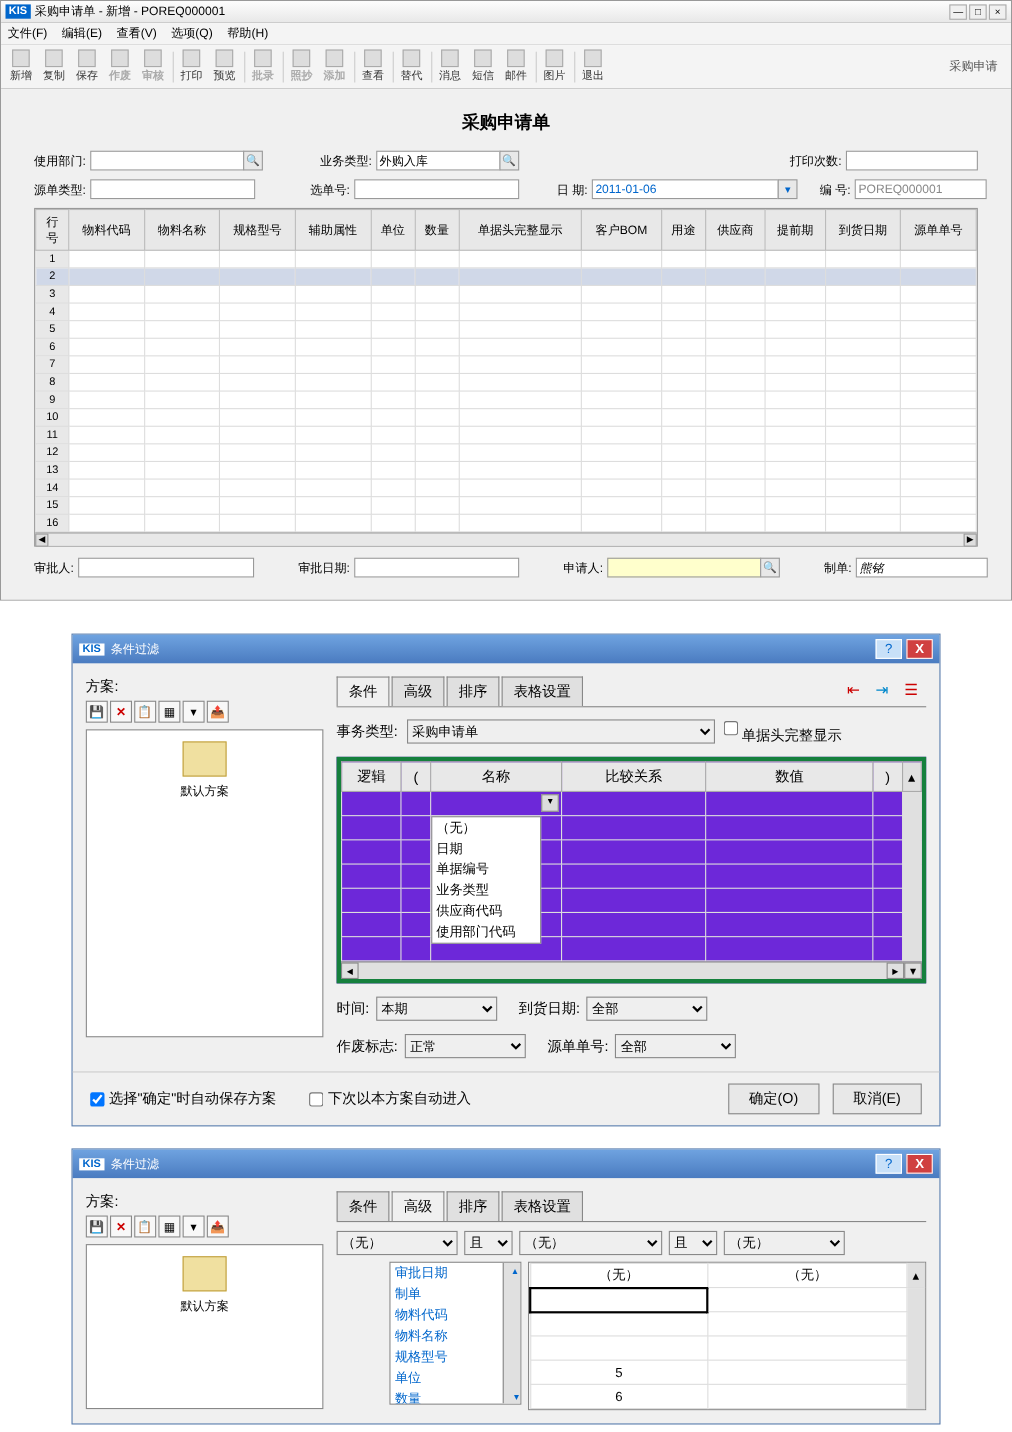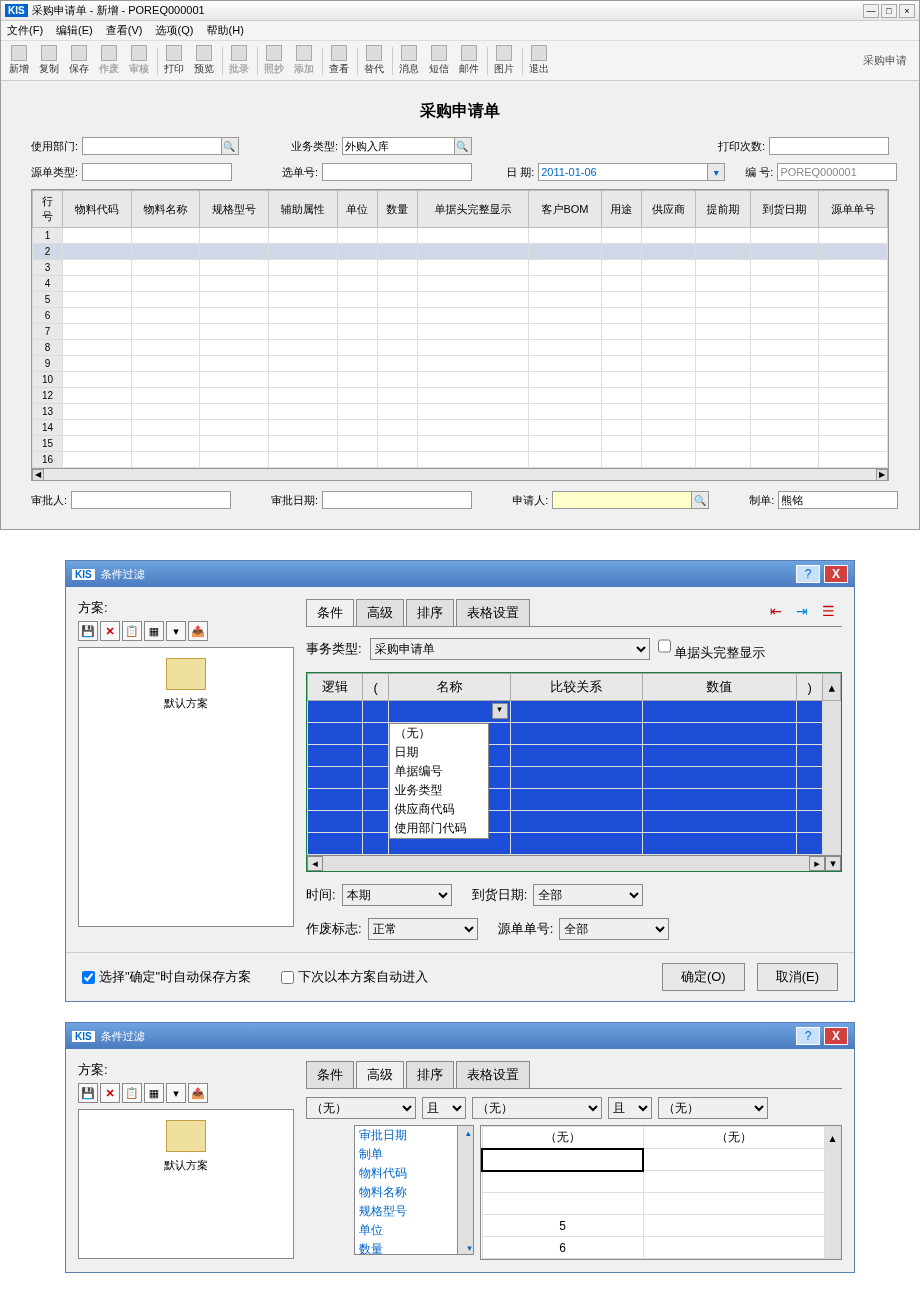--- a/index.html
+++ b/index.html
@@ -59,21 +59,21 @@
 .rightpane { flex: 1; }
 .tabs { display: flex; border-bottom: 1px solid #888; margin-bottom: 8px; }
 .tab { padding: 4px 10px; border: 1px solid #888; border-bottom: none; background: #e0e0e0; font-size: 13px; margin-right: 2px; }
 .tab.active { background: #f0f0f0; }
 .tabicons { margin-left: auto; display: flex; gap: 6px; align-items: center; }
 .tabicons span { width: 20px; height: 20px; font-size: 14px; }
 
 .bizrow { display: flex; align-items: center; margin-bottom: 10px; font-size: 13px; }
 .bizrow select, .bizrow input { border: 1px solid #888; height: 22px; font-size: 12px; }
 
-.condgrid { border: 1px solid #15803d; background: #1d4ed8; }
+.condgrid { border: 4px solid #15803d; background: #6d28d9; }
 .condgrid table { width: 100%; border-collapse: collapse; }
 .condgrid th { background: #e8e8e8; border: 1px solid #aaa; padding: 4px; font-size: 13px; font-weight: normal; }
 .condgrid td { border: 1px solid #ddd; height: 22px; font-size: 12px; }
 .condgrid .dropcell { position: relative; }
 .condgrid .droparrow { position: absolute; right: 2px; top: 2px; width: 16px; height: 16px; background: #ddd; border: 1px solid #888; text-align: center; font-size: 9px; }
 .droplist { position: absolute; left: 0; top: 22px; width: 100px; background: #fff; border: 1px solid #888; z-index: 10; font-size: 12px; }
 .droplist div { padding: 1px 4px; }
 
 .selrow { display: flex; gap: 20px; margin-top: 12px; font-size: 13px; }
 .selrow .sel { display: flex; align-items: center; gap: 6px; }
@@ -410,20 +410,36 @@
               <td></td>
               <td></td>
               <td></td>
               <td></td>
               <td></td>
               <td></td>
               <td></td>
               <td></td>
             </tr>
             <tr>
+              <td class="rownum">11</td>
+              <td></td>
+              <td></td>
+              <td></td>
+              <td></td>
+              <td></td>
+              <td></td>
+              <td></td>
+              <td></td>
+              <td></td>
+              <td></td>
+              <td></td>
+              <td></td>
+              <td></td>
+            </tr>
+            <tr>
               <td class="rownum">12</td>
               <td></td>
               <td></td>
               <td></td>
               <td></td>
               <td></td>
               <td></td>
               <td></td>
               <td></td>
               <td></td>
@@ -513,21 +529,21 @@
         <label>审批日期:</label>
         <input style="width: 150px;">
       </div>
       <div class="fld">
         <label>申请人:</label>
         <input style="width: 140px; background: rgb(255, 255, 204);">
         <span class="lookupbtn">🔍</span>
       </div>
       <div class="fld" style="margin-left:auto">
         <label>制单:</label>
-        <input style="width: 120px;" value="熊铭">
+        <input style="width: 120px; font-style: italic;" value="熊铭">
       </div>
     </div>
   </div>
 </div>
 
 <div class="dialog">
   <div class="dlgtitle">
     <span class="kis">KIS</span>
     <span>条件过滤</span>
     <div class="dlgbtns">

